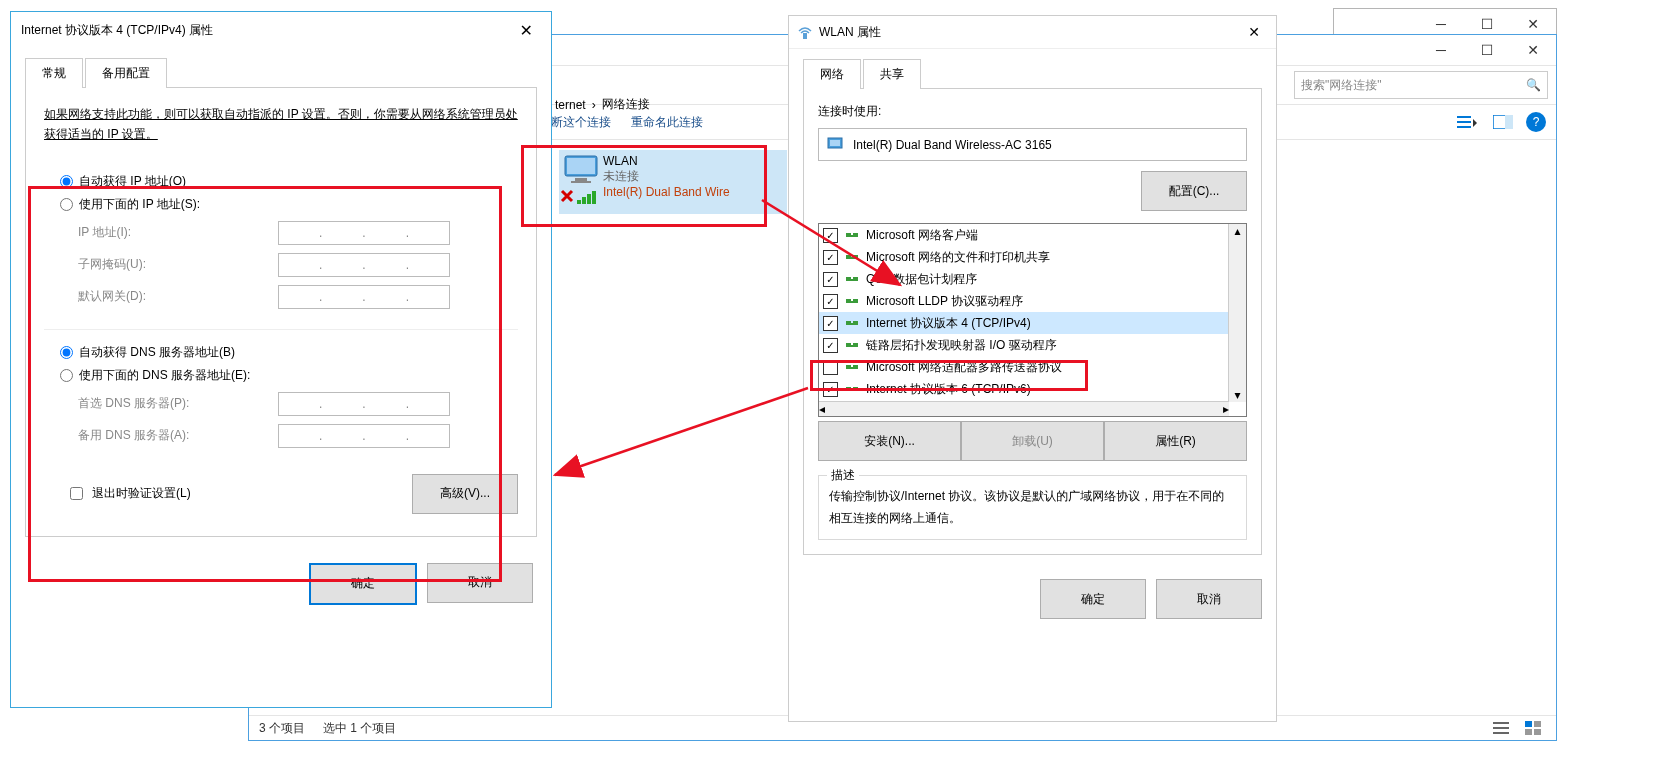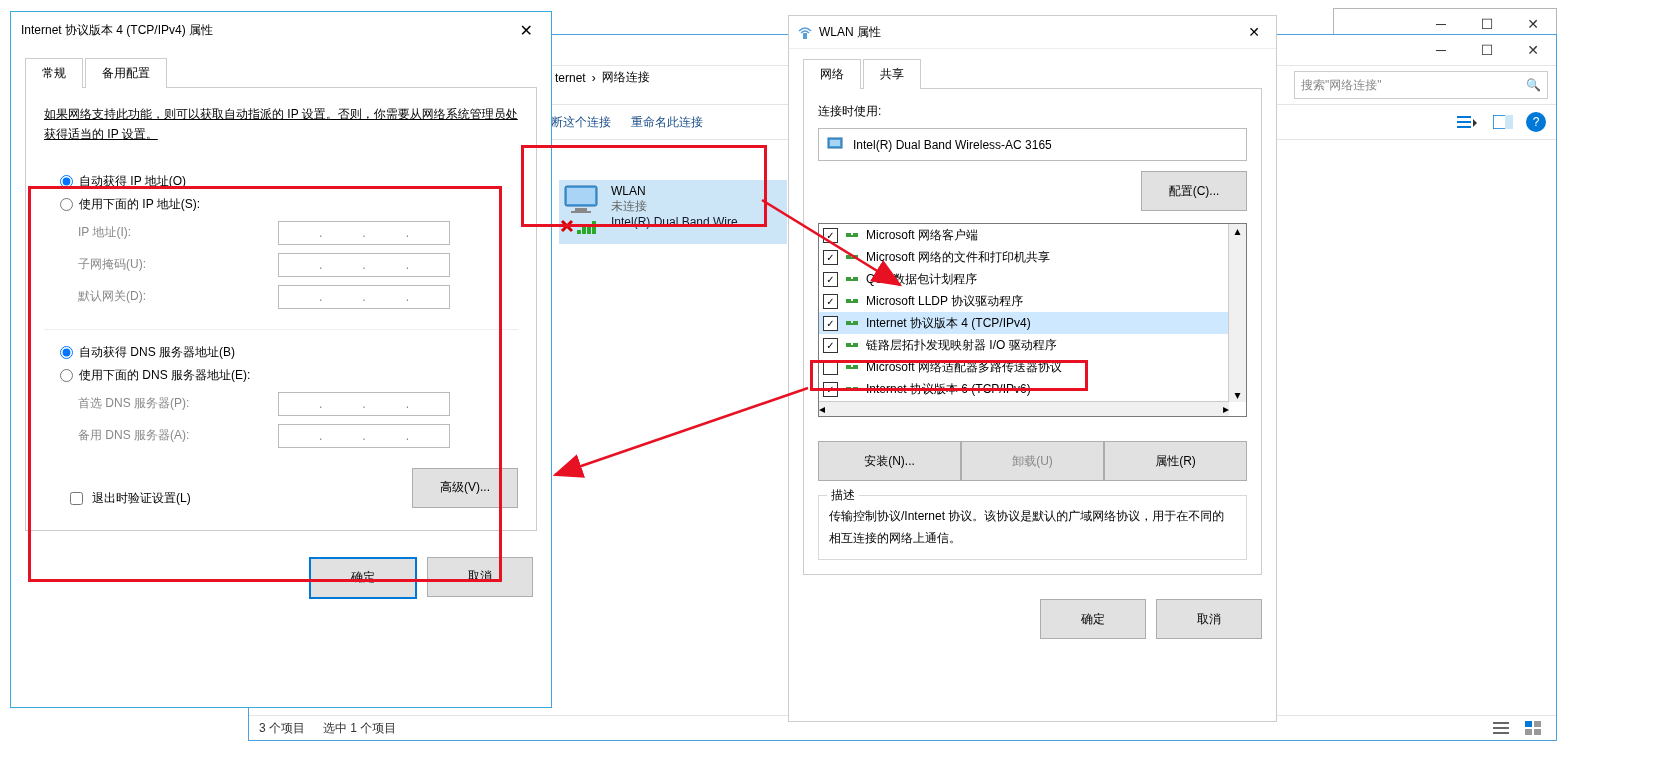--- a/index.html
+++ b/index.html
@@ -10,21 +10,21 @@
   .explorer-addr{height:38px;display:flex;align-items:center;padding:0 8px;gap:8px;}
   .addr-nav{display:flex;gap:4px;}
   .addr-arrow{width:28px;height:28px;display:flex;align-items:center;justify-content:center;color:#999;border:1px solid transparent;}
   .addr-box{flex:1;height:26px;border:1px solid #ccc;display:flex;align-items:center;padding:0 6px;gap:4px;}
   .search-box{width:240px;height:26px;border:1px solid #ccc;display:flex;align-items:center;padding:0 6px;color:#888;}
   .search-box .mag{margin-left:auto;color:#666;}
   .explorer-toolbar{height:34px;border-top:1px solid #e5e5e5;border-bottom:1px solid #e5e5e5;display:flex;align-items:center;padding:0 10px;gap:20px;color:#1a4e8a;}
   .explorer-toolbar .ritems{margin-left:auto;display:flex;gap:10px;align-items:center;}
   .tb-icon{width:26px;height:20px;display:inline-flex;align-items:center;justify-content:center;}
   .explorer-content{position:relative;flex:1;}
-  .wlan-item{position:absolute;left:310px;top:10px;width:220px;height:56px;display:flex;gap:8px;padding:4px;background:#cde6f7;margin-top:30px;}
+  .wlan-item{position:absolute;left:310px;top:10px;width:220px;height:56px;display:flex;padding:4px;background:#cde6f7;}
   .wlan-icon{width:40px;height:48px;position:relative;}
   .status-bar{position:absolute;bottom:0;left:0;right:0;height:24px;border-top:1px solid #e5e5e5;display:flex;align-items:center;padding:0 10px;gap:18px;color:#333;}
   .status-icons{margin-left:auto;display:flex;gap:6px;}
   
   .redbox{position:absolute;border:3px solid #e81123;pointer-events:none;}
   
   svg.arrows{position:absolute;left:0;top:0;pointer-events:none;}
   
   .ipv4{position:absolute;left:10px;top:11px;width:540px;height:695px;background:#fff;border:1px solid #3aa7dd;z-index:20;}
   .ipv4-title{height:36px;display:flex;align-items:center;padding:0 10px;gap:19px;}
@@ -57,21 +57,21 @@
   .config-btn-row{display:flex;justify-content:flex-end;margin-bottom:12px;}
   .items-label{margin:8px 0 4px 0;}
   .items-box{border:1px solid #7a7a7a;height:192px;position:relative;background:#fff;}
   .items-list{position:absolute;left:0;top:0;right:17px;bottom:14px;overflow:hidden;}
   .item-row{height:22px;display:flex;align-items:center;gap:6px;padding-left:4px;}
   .item-row.sel{background:#cde8ff;}
   .chk{width:13px;height:13px;border:1px solid #333;display:inline-flex;align-items:center;justify-content:center;font-size:10px;background:#fff;}
   .proto-icon{width:16px;height:16px;display:inline-block;}
   .vscroll{position:absolute;right:0;top:0;bottom:14px;width:17px;background:#f0f0f0;border-left:1px solid #ccc;display:flex;flex-direction:column;align-items:center;justify-content:space-between;}
   .hscroll{position:absolute;left:0;right:17px;bottom:0;height:14px;background:#f0f0f0;border-top:1px solid #ccc;display:flex;align-items:center;justify-content:space-between;}
-  .three-btns{display:flex;margin-top:24px;}
+  .three-btns{display:flex;margin-top:4px;}
   .three-btns .dlg-btn{flex:1;}
   .desc-group{border:1px solid #d9d9d9;margin-top:14px;padding:10px;position:relative;}
   .desc-group .legend{position:absolute;top:-9px;left:8px;background:#fff;padding:0 4px;}
   .wlanp-footer{display:flex;justify-content:flex-end;gap:10px;padding:14px;}
   .disabled{color:#888;}
   
   .bgwin{position:absolute;left:1333px;top:8px;width:222px;height:30px;border:1px solid #b5b5b5;background:#fff;display:flex;justify-content:flex-end;align-items:center;}
   .monitor-svg{width:40px;height:32px;}
 </style>
 </head>
@@ -138,21 +138,21 @@
         <svg style="position:absolute;left:14px;bottom:-2px" width="22" height="16" viewBox="0 0 22 16">
             <rect x="0" y="12" width="4" height="4" fill="#2aa82a"></rect>
             <rect x="5" y="9" width="4" height="7" fill="#2aa82a"></rect>
             <rect x="10" y="6" width="4" height="10" fill="#2aa82a"></rect>
             <rect x="15" y="3" width="4" height="13" fill="#2aa82a"></rect>
           </svg>
       </div>
       <div>
         <div style="color:#000">WLAN</div>
         <div style="color:#666">未连接</div>
-        <div style="color:#0f172a">Intel(R) Dual Band Wire</div>
+        <div style="color:#c2410c">Intel(R) Dual Band Wire</div>
       </div>
     </div>
   </div>
   <div class="status-bar">
     <span>3 个项目</span>
     <span>选中 1 个项目</span>
     <div class="status-icons">
       <span class="tb-icon">
           <svg width="16" height="14">
             <rect x="0" y="1" width="16" height="2" fill="#666"></rect>
@@ -165,21 +165,21 @@
             <rect x="0" y="0" width="7" height="6" fill="#0078d7"></rect>
             <rect x="9" y="0" width="7" height="6" fill="#999"></rect>
             <rect x="0" y="8" width="7" height="6" fill="#999"></rect>
             <rect x="9" y="8" width="7" height="6" fill="#999"></rect>
           </svg>
         </span>
     </div>
   </div>
 </div>
 
-<div style="position:absolute;left:555px;top:69px;display:flex;gap:6px;align-items:center;z-index:16">
+<div style="position:absolute;left:555px;top:96px;display:flex;gap:6px;align-items:center;z-index:16">
   <span>ternet</span>
   <span>›</span>
   <span>网络连接</span>
 </div>
 
 <div class="wlanp">
   <div class="wlanp-title">
     <span style="margin-right:6px">
       <svg width="16" height="16" viewBox="0 0 16 16">
           <rect x="6" y="10" width="4" height="6" fill="#5aa0d8"></rect>
@@ -378,21 +378,21 @@
         <div class="field-row">
           <span class="lbl">备用 DNS 服务器(A):</span>
           <span class="ip-input">
               <span>.</span>
               <span>.</span>
               <span>.</span>
             </span>
         </div>
       </div>
 
-      <div style="display:flex;align-items:flex-end;margin-top:0">
+      <div style="display:flex;align-items:center;margin-top:6px">
         <label class="chk-row">
           <input type="checkbox" style="">
           <span>退出时验证设置(L)</span>
         </label>
         <span class="dlg-btn" style="margin-left:auto">高级(V)...</span>
       </div>
     </div>
   </div>
   <div class="ipv4-footer">
     <span class="dlg-btn primary">确定</span>

